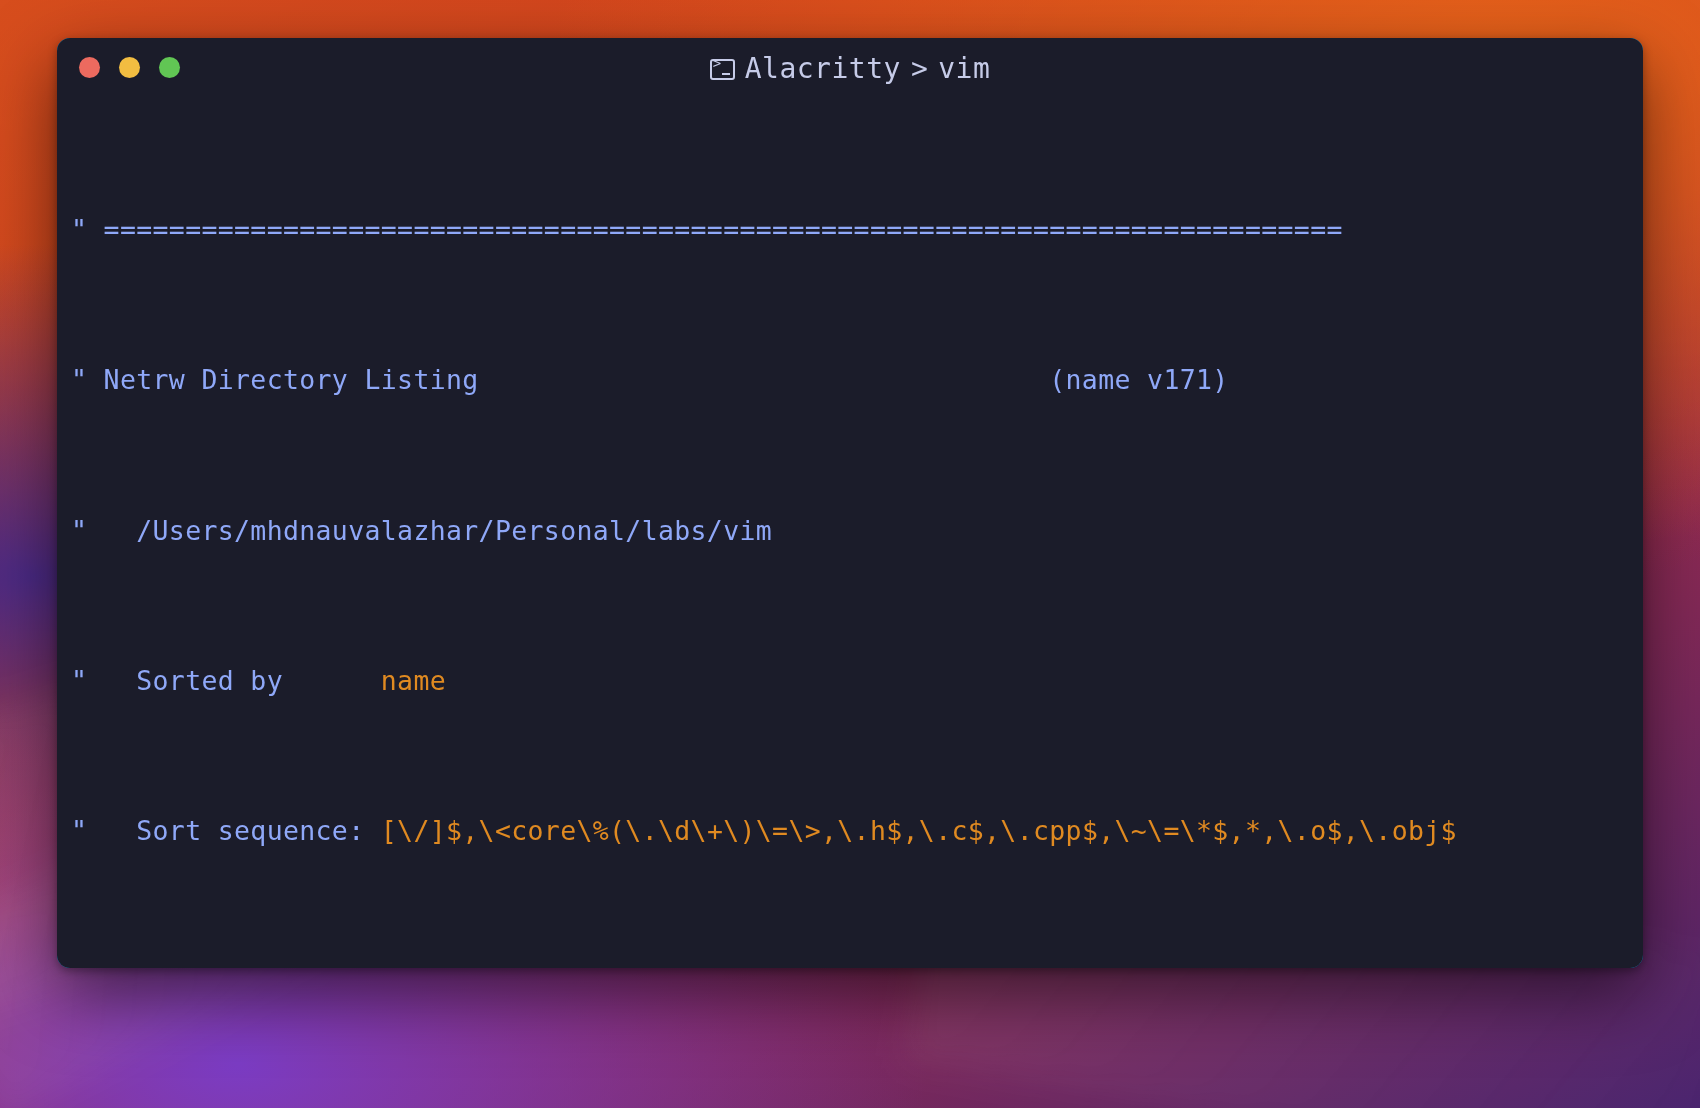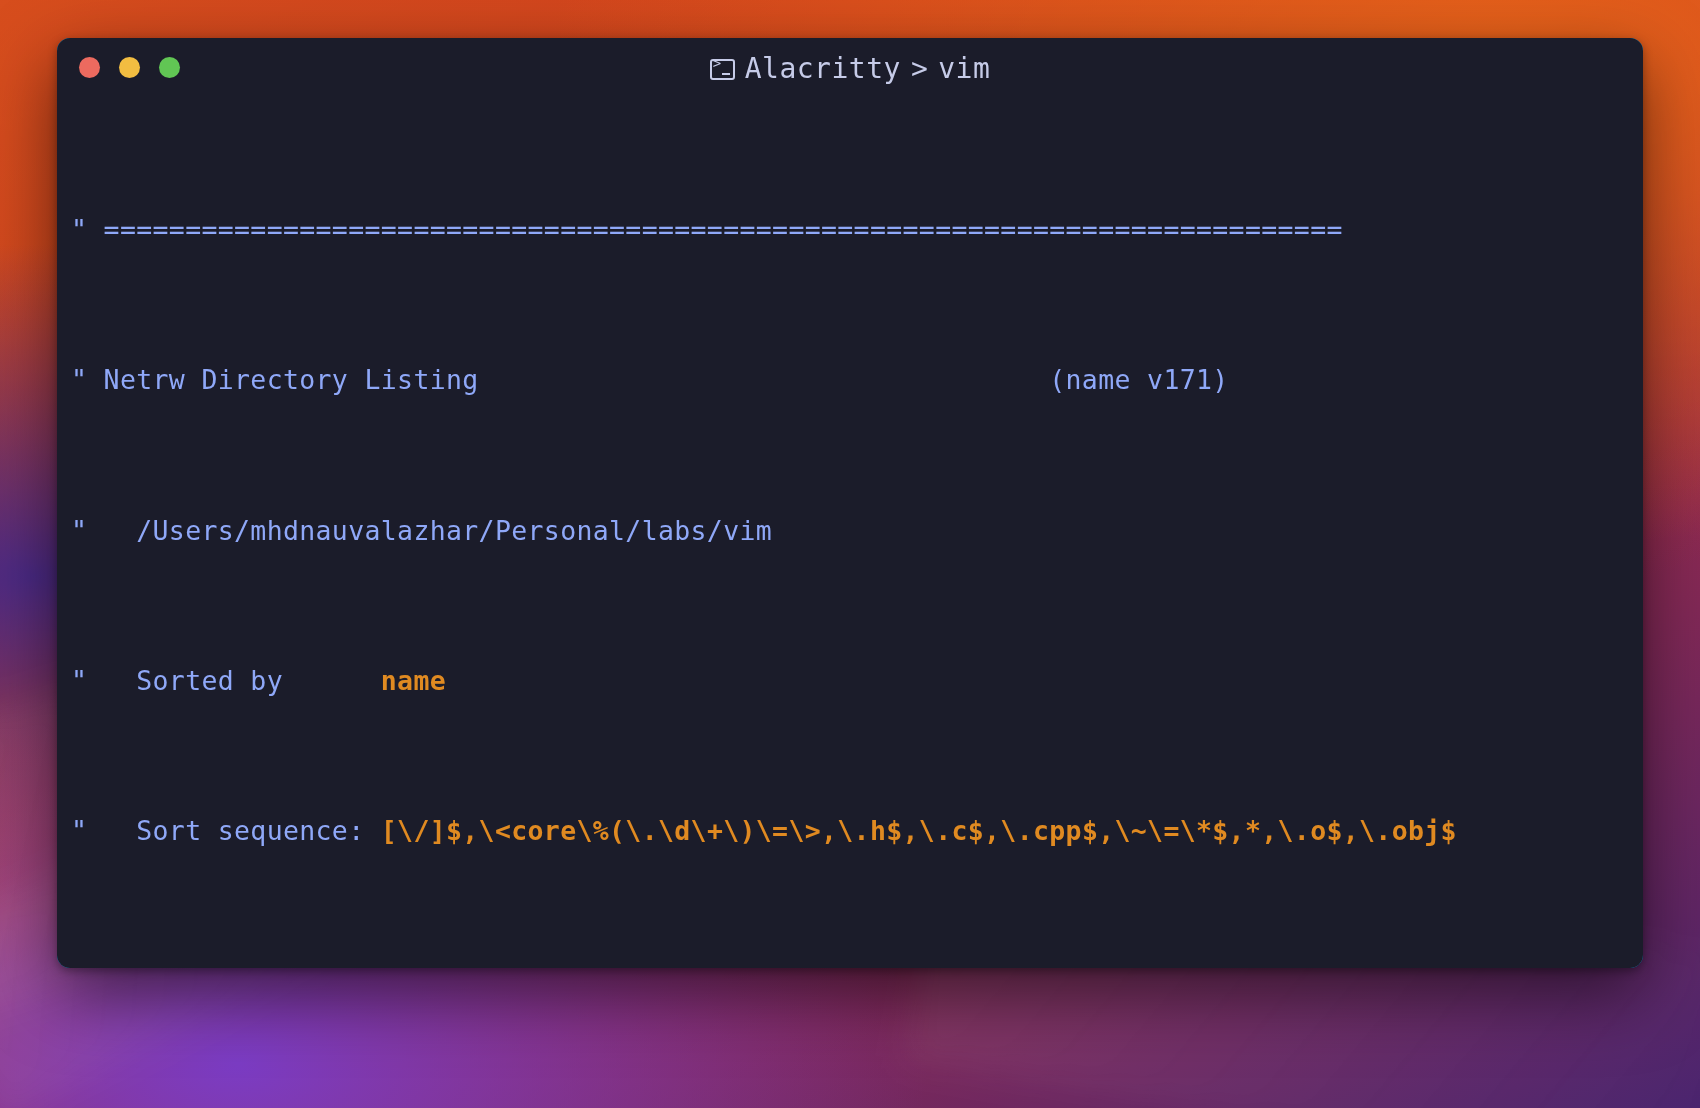--- a/index.html
+++ b/index.html
@@ -124,21 +124,21 @@
     font-size: 26.5px;
     line-height: 37.6px;
     padding: 0 0 0 14px;
     box-sizing: border-box;
     white-space: pre;
     overflow: hidden;
     letter-spacing: 0.35px;
   }
   .row { height: 37.6px; white-space: pre; }          
   .c-banner  { color: #8fa8f8; }          
-  .c-orange  { color: #e08a21; font-weight: bold; }
+  .c-orange  { color: #e08a21; }
   .c-cyan    { color: #7fd4ef; }
   .c-white   { color: #dfe3f2; }
   .c-status  { color: #dfe3f2; }
 
   
   #statusline {
     position: absolute;
     left: 14px;
     right: 14px;
     bottom: 6px;

